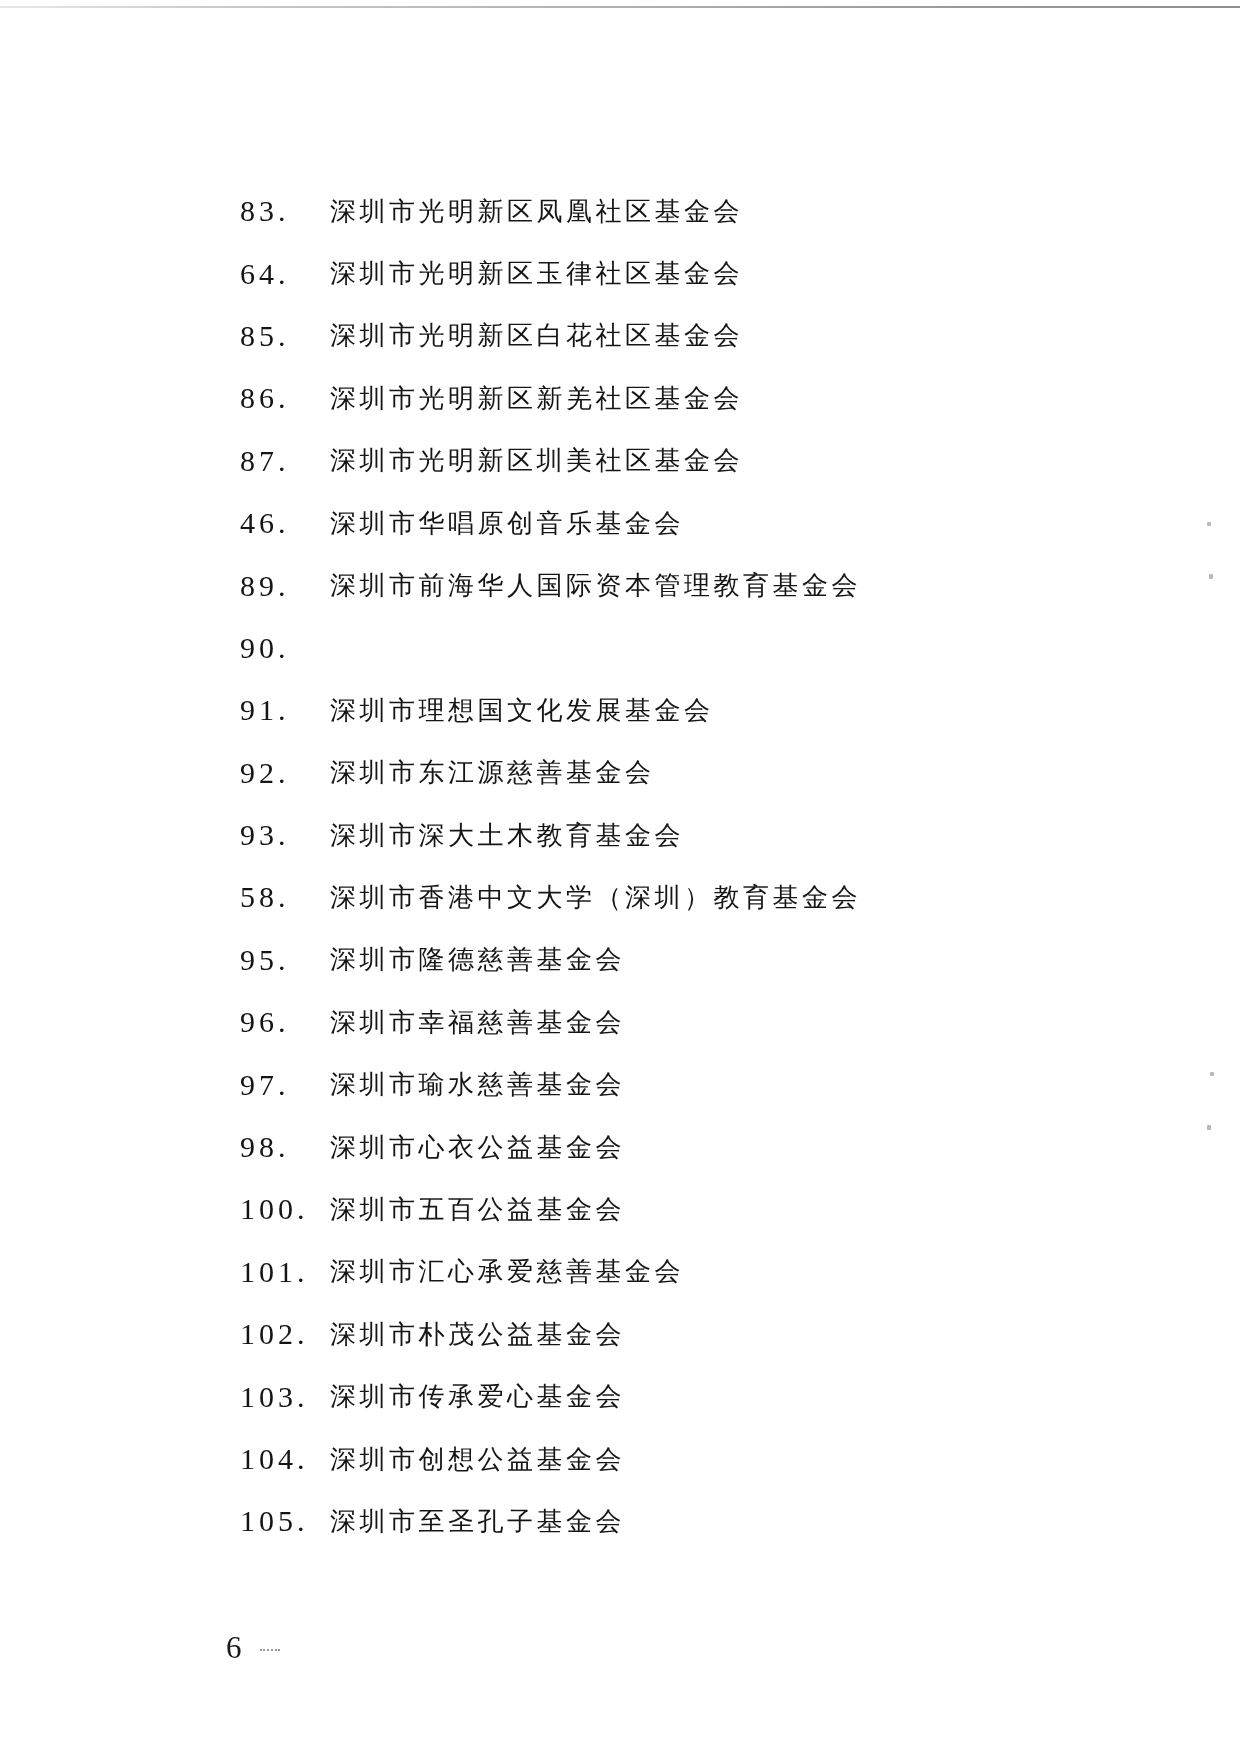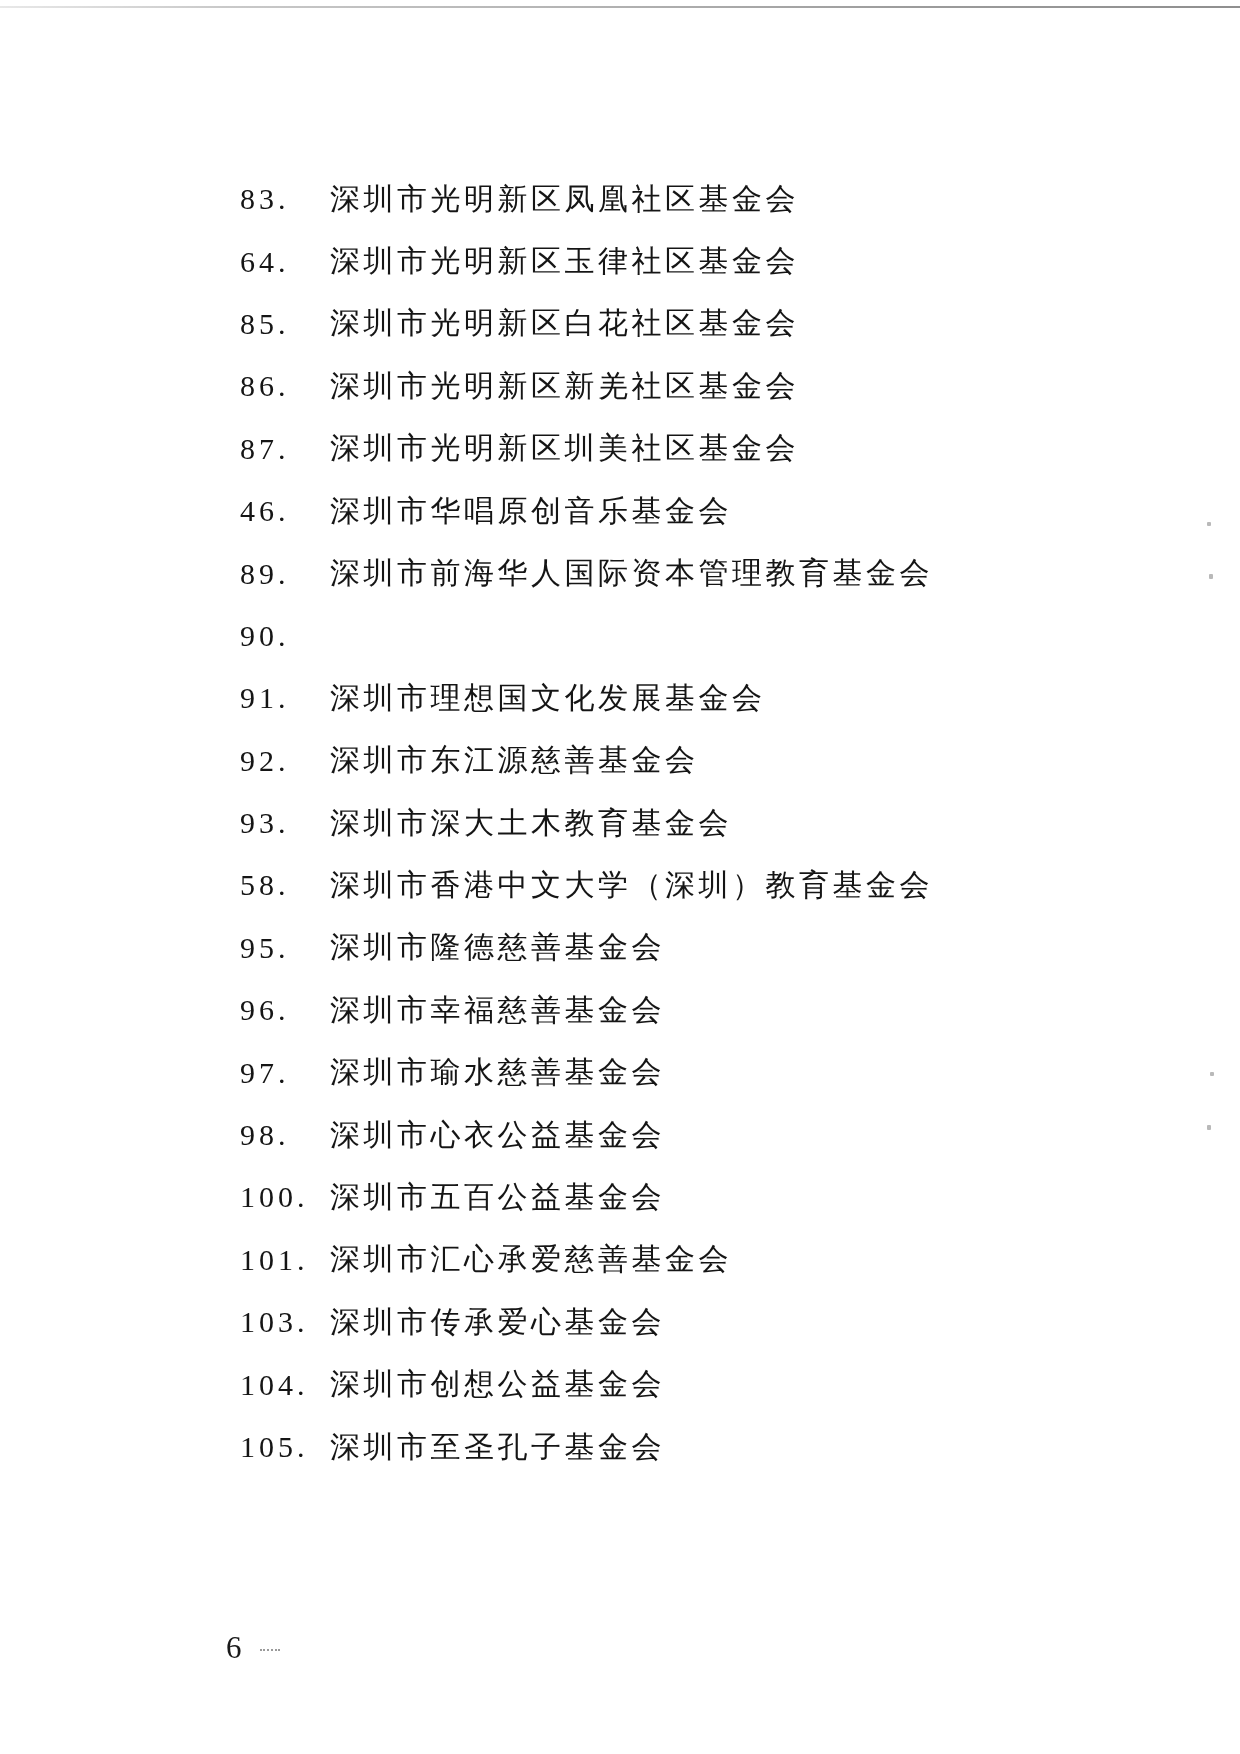--- a/index.html
+++ b/index.html
@@ -19,38 +19,38 @@
   .scan-line {
     position: absolute;
     top: 6px;
     left: 0;
     width: 1240px;
     height: 2px;
     background: linear-gradient(to right, #e8e8e8 0%, #c9c9c9 18%, #b5b5b5 45%, #9b9b9b 75%, #8f8f8f 100%);
   }
   .list {
     position: absolute;
-    top: 168px;
+    top: 180px;
     left: 240px;
     width: 940px;
   }
   .row {
     height: 62.4px;
     display: flex;
     align-items: center;
   }
   .num {
     width: 90px;
     flex: 0 0 90px;
     font-size: 30px;
     letter-spacing: 4px;
     white-space: nowrap;
   }
   .name {
-    font-size: 30px;
+    font-size: 26px;
     letter-spacing: 3.5px;
     white-space: nowrap;
     text-align: right;
   }
   .footer {
     position: absolute;
     left: 226px;
     top: 1630px;
     display: flex;
     align-items: center;
@@ -153,20 +153,24 @@
     </div>
     <div class="row">
       <span class="num">100.</span>
       <span class="name">深圳市五百公益基金会</span>
     </div>
     <div class="row">
       <span class="num">101.</span>
       <span class="name">深圳市汇心承爱慈善基金会</span>
     </div>
     <div class="row">
+      <span class="num">102.</span>
+      <span class="name">深圳市朴茂公益基金会</span>
+    </div>
+    <div class="row">
       <span class="num">103.</span>
       <span class="name">深圳市传承爱心基金会</span>
     </div>
     <div class="row">
       <span class="num">104.</span>
       <span class="name">深圳市创想公益基金会</span>
     </div>
     <div class="row">
       <span class="num">105.</span>
       <span class="name">深圳市至圣孔子基金会</span>

